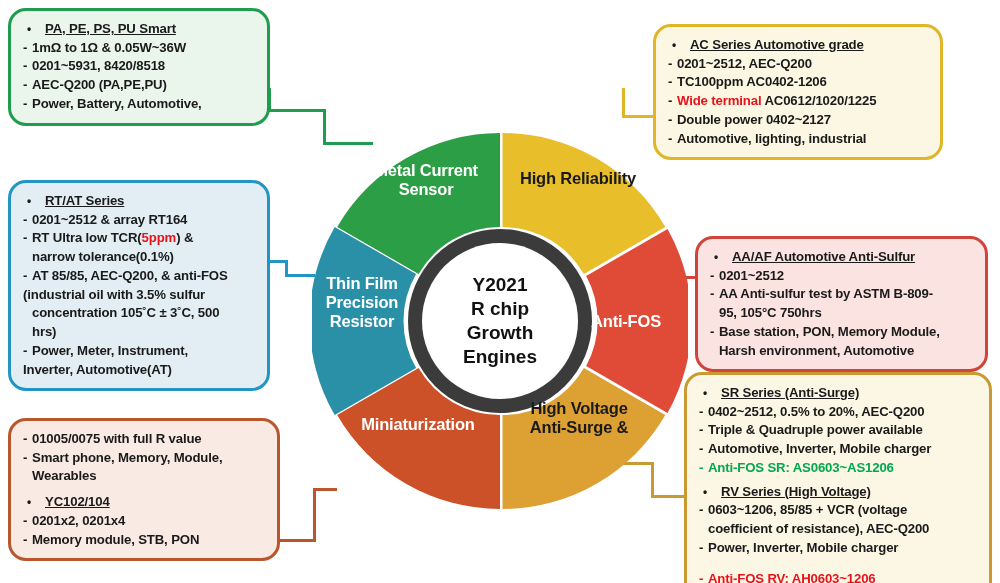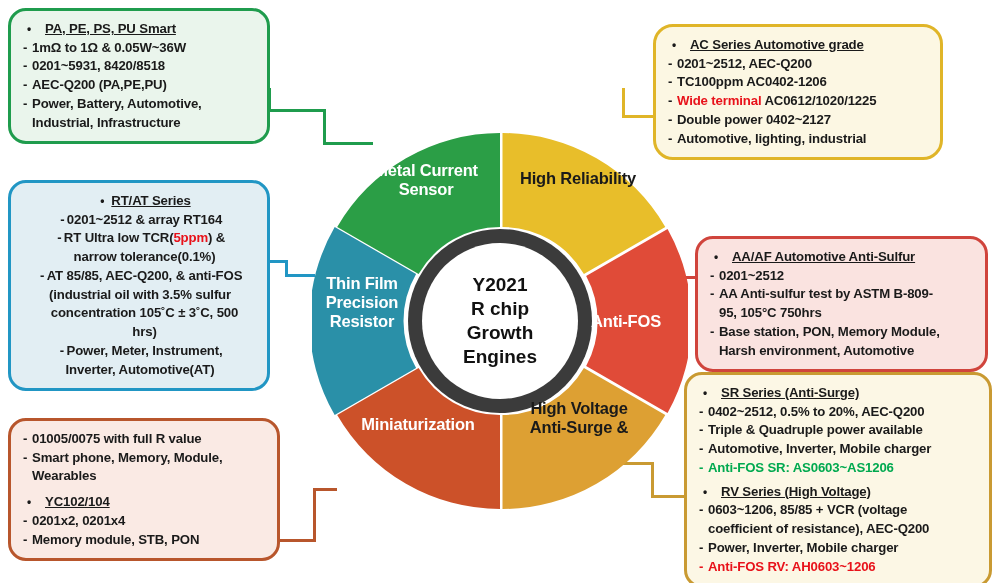--- a/index.html
+++ b/index.html
@@ -28,28 +28,28 @@
   .hdr { text-decoration: underline; font-weight: bold; }
   .bullet::before {
     content: "\2022";
     display: inline-block;
     width: 18px;
     margin-left: 4px;
     font-size: 12px;
   }
   .dash::before { content: "-"; display: inline-block; width: 9px; }
   .indent { padding-left: 9px; }
-  .red  { color: #e8121a; }
+  .red  { color: #e8121a; margin-top: 12px; }
   .green{ color: #00a94f; }
   .grn2 { color: #00a651; }
 
   .box-pa   { left: 8px;   top: 8px;    width: 262px; border-color:#1f9c4d; background:#eaf5ec; }
-  .box-rt   { left: 8px;   top: 180px;  width: 262px; border-color:#2196c4; background:#e2eef3;text-align:center; }
+  .box-rt   { left: 8px;   top: 180px;  width: 262px; border-color:#2196c4; background:#e2eef3; }
   .box-mini { left: 8px;   top: 418px;  width: 272px; border-color:#b8562c; background:#faeae4; }
-  .box-ac   { left: 653px; top: 24px;   width: 290px; border-color:#e0b528; background:#fcf7e3;border-radius:20px; }
+  .box-ac   { left: 653px; top: 24px;   width: 290px; border-color:#e0b528; background:#fcf7e3; }
   .box-aa   { left: 695px; top: 204px;  width: 293px; border-color:#d0443c; background:#fae3e0;margin-top:32px; }
   .box-sr   { left: 684px; top: 372px;  width: 308px; border-color:#c99a32; background:#fcf7e5; }
 
   
   .conn { position: absolute; }
   .conn span { position: absolute; display: block; }
 
   
   #wheel {
     position: absolute;
@@ -172,21 +172,20 @@
     </div>
   </div>
 
   <div class="box box-pa">
     <ul>
       <li class="bullet"><span class="hdr">PA, PE, PS, PU Smart</span></li>
       <li class="dash"><span>1mΩ to 1Ω &amp; 0.05W~36W</span></li>
       <li class="dash"><span>0201~5931, 8420/8518</span></li>
       <li class="dash"><span>AEC-Q200 (PA,PE,PU)</span></li>
       <li class="dash"><span>Power, Battery, Automotive,</span></li>
-      <li class="indent"><span>Industrial, Infrastructure</span></li>
     </ul>
   </div>
 
   <div class="box box-rt">
     <ul>
       <li class="bullet"><span class="hdr">RT/AT Series</span></li>
       <li class="dash"><span>0201~2512 &amp; array RT164</span></li>
       <li class="dash"><span>RT Ultra low TCR(</span><span class="red">5ppm</span><span>) &amp;</span></li>
       <li class="indent"><span>narrow tolerance(0.1%)</span></li>
       <li class="dash"><span>AT 85/85, AEC-Q200, &amp; anti-FOS</span></li>

